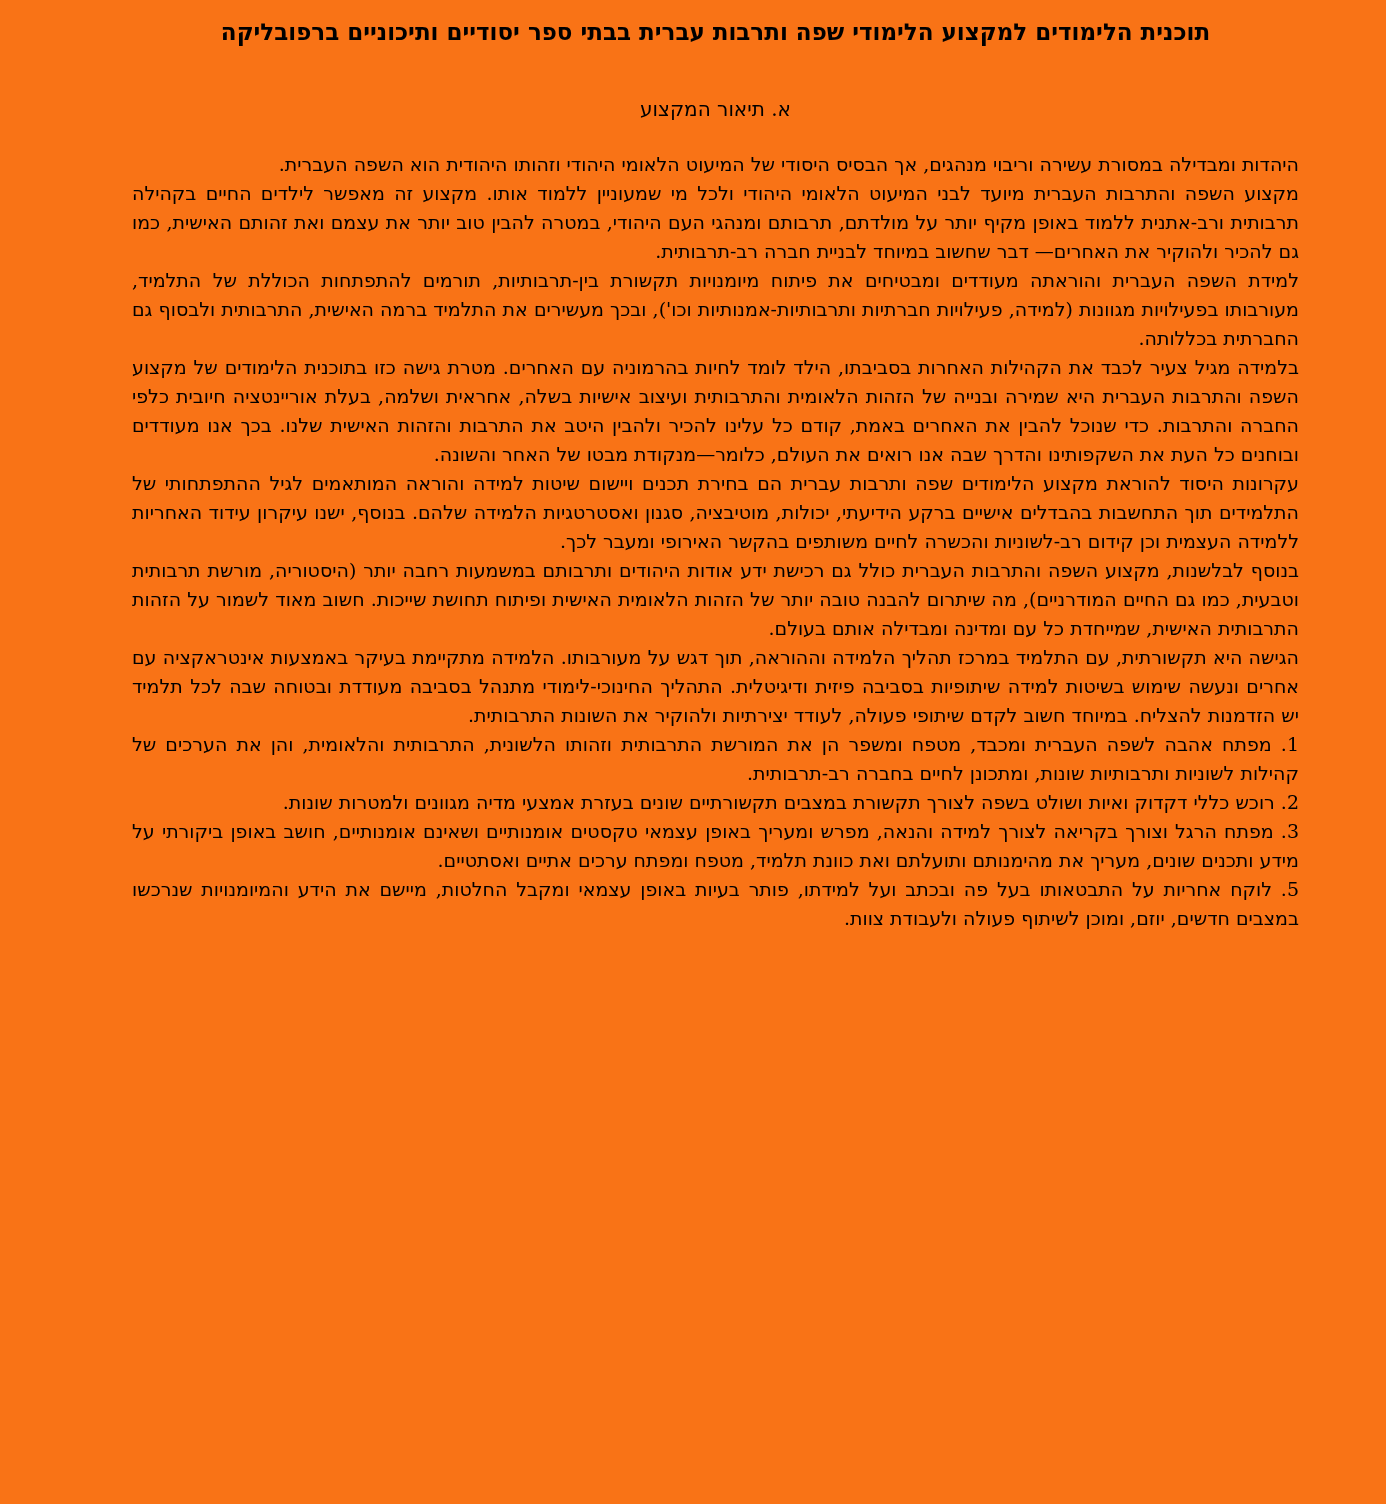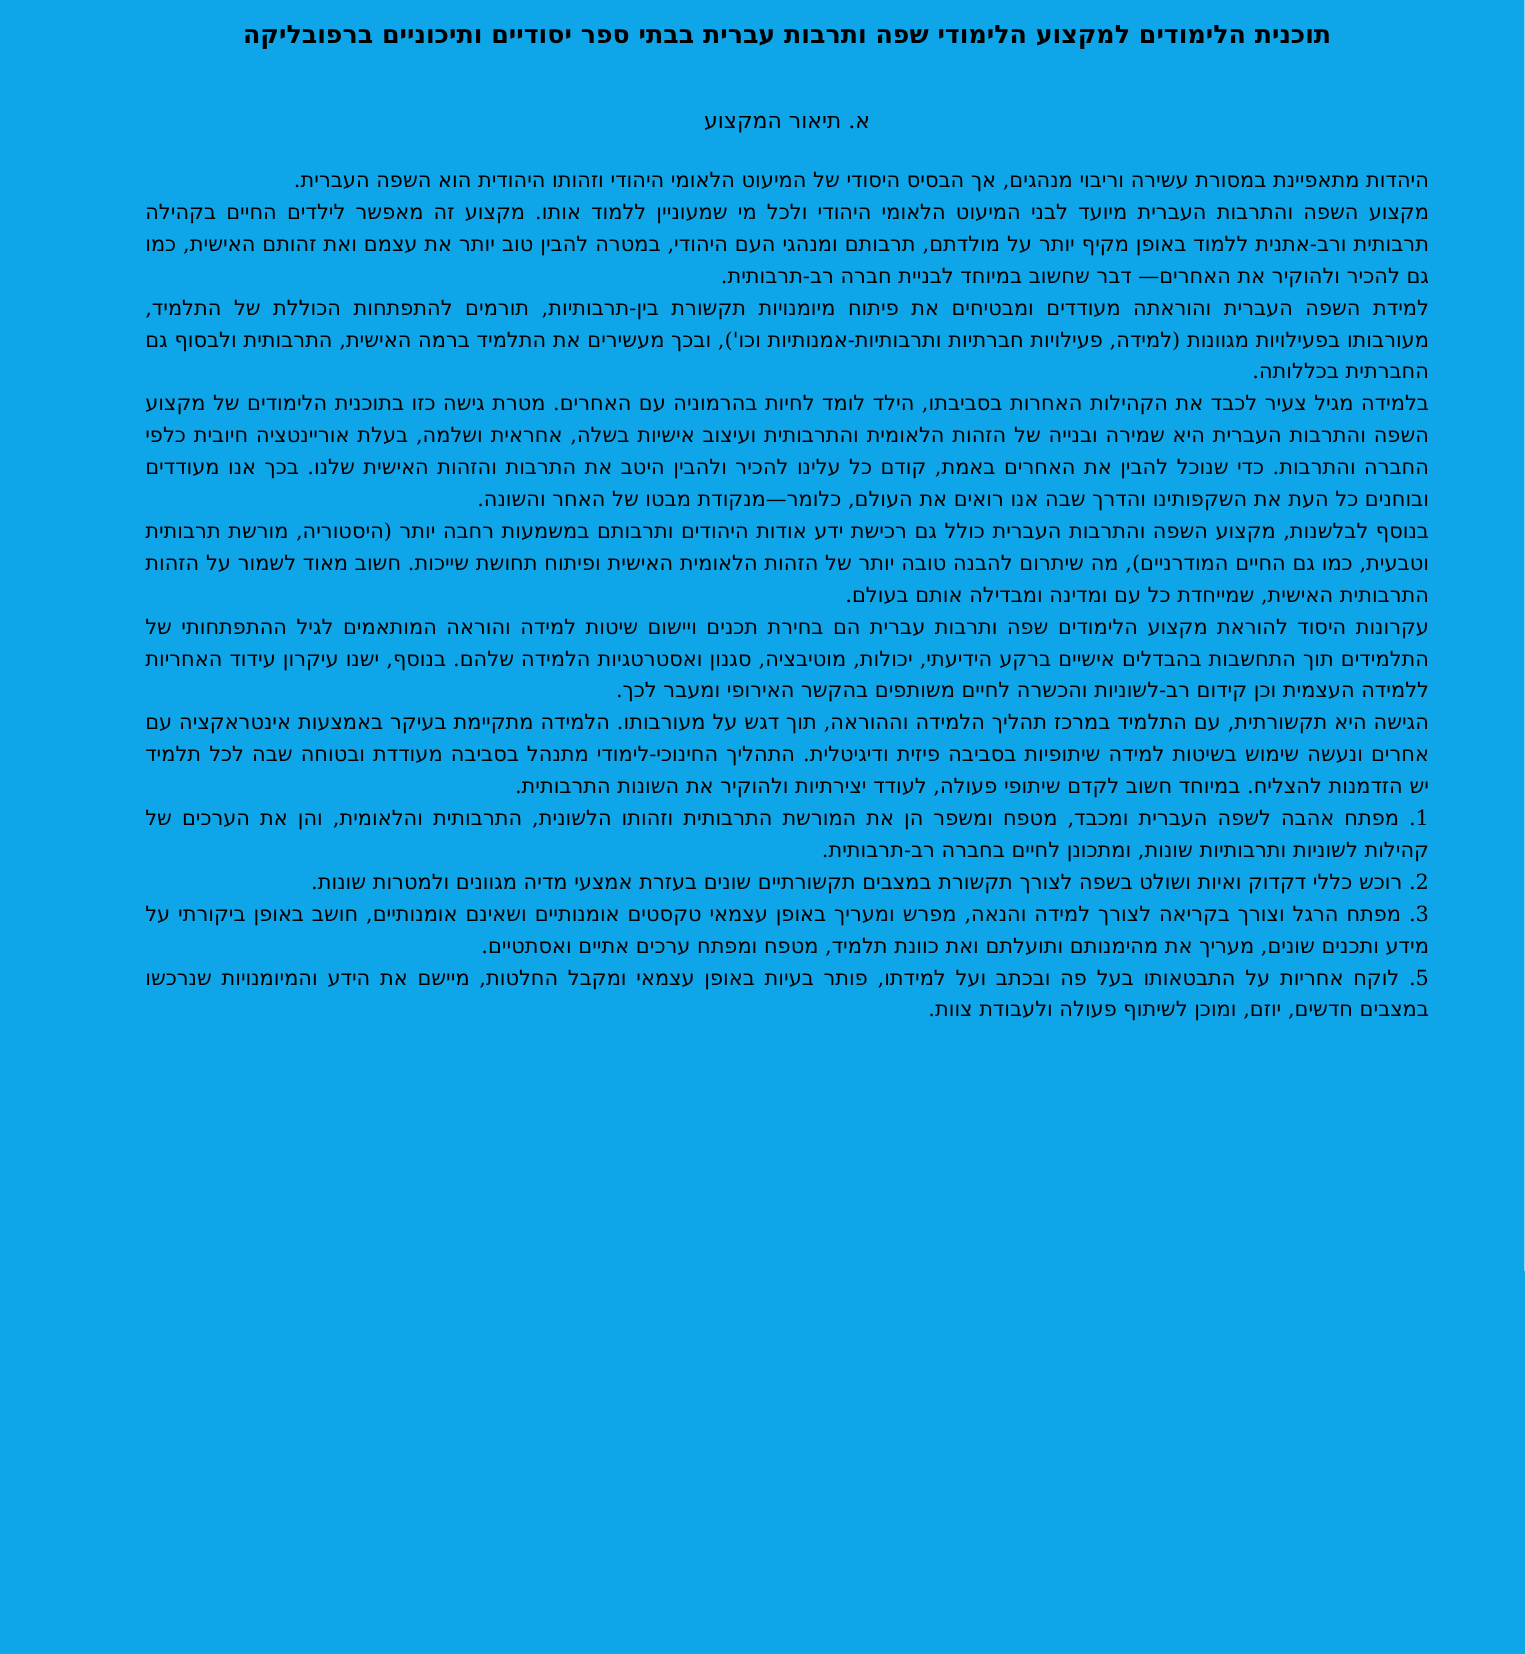--- a/index.html
+++ b/index.html
@@ -4,21 +4,21 @@
 <style>
   html, body {
     margin: 0;
     padding: 0;
     background: #ffffff;
   }
   .page {
     position: relative;
     width: 1386px;
     height: 1504px;
-    background: #0ea5e9;
+    background: #f97316;
     color: #000000;
     font-family: "DejaVu Serif", "DejaVu Sans", "Liberation Serif", serif;
     overflow: hidden;
     box-sizing: border-box;
     padding: 12px 87px 0 132px; 
   }
   .doc-title {
     margin: 0;
     text-align: center;
     font-size: 23px;
@@ -55,26 +55,26 @@
 
 <div class="page" dir="rtl">
 
   <h1 class="doc-title">
     <span class="title-line">תוכנית הלימודים למקצוע הלימודי שפה ותרבות עברית בבתי ספר יסודיים ותיכוניים ברפובליקה</span>
   </h1>
 
   <h2 class="section-heading">א. תיאור המקצוע</h2>
 
   <div class="body-text">
-    <p>היהדות מתאפיינת במסורת עשירה וריבוי מנהגים, אך הבסיס היסודי של המיעוט הלאומי היהודי וזהותו היהודית הוא השפה העברית.</p>
+    <p>היהדות ומבדילה במסורת עשירה וריבוי מנהגים, אך הבסיס היסודי של המיעוט הלאומי היהודי וזהותו היהודית הוא השפה העברית.</p>
     <p>מקצוע השפה והתרבות העברית מיועד לבני המיעוט הלאומי היהודי ולכל מי שמעוניין ללמוד אותו. מקצוע זה מאפשר לילדים החיים בקהילה תרבותית ורב-אתנית ללמוד באופן מקיף יותר על מולדתם, תרבותם ומנהגי העם היהודי, במטרה להבין טוב יותר את עצמם ואת זהותם האישית, כמו גם להכיר ולהוקיר את האחרים— דבר שחשוב במיוחד לבניית חברה רב-תרבותית.</p>
     <p>למידת השפה העברית והוראתה מעודדים ומבטיחים את פיתוח מיומנויות תקשורת בין-תרבותיות, תורמים להתפתחות הכוללת של התלמיד, מעורבותו בפעילויות מגוונות (למידה, פעילויות חברתיות ותרבותיות-אמנותיות וכו'), ובכך מעשירים את התלמיד ברמה האישית, התרבותית ולבסוף גם החברתית בכללותה.</p>
     <p>בלמידה מגיל צעיר לכבד את הקהילות האחרות בסביבתו, הילד לומד לחיות בהרמוניה עם האחרים. מטרת גישה כזו בתוכנית הלימודים של מקצוע השפה והתרבות העברית היא שמירה ובנייה של הזהות הלאומית והתרבותית ועיצוב אישיות בשלה, אחראית ושלמה, בעלת אוריינטציה חיובית כלפי החברה והתרבות. כדי שנוכל להבין את האחרים באמת, קודם כל עלינו להכיר ולהבין היטב את התרבות והזהות האישית שלנו. בכך אנו מעודדים ובוחנים כל העת את השקפותינו והדרך שבה אנו רואים את העולם, כלומר—מנקודת מבטו של האחר והשונה.</p>
+    <p>עקרונות היסוד להוראת מקצוע הלימודים שפה ותרבות עברית הם בחירת תכנים ויישום שיטות למידה והוראה המותאמים לגיל ההתפתחותי של התלמידים תוך התחשבות בהבדלים אישיים ברקע הידיעתי, יכולות, מוטיבציה, סגנון ואסטרטגיות הלמידה שלהם. בנוסף, ישנו עיקרון עידוד האחריות ללמידה העצמית וכן קידום רב-לשוניות והכשרה לחיים משותפים בהקשר האירופי ומעבר לכך.</p>
     <p>בנוסף לבלשנות, מקצוע השפה והתרבות העברית כולל גם רכישת ידע אודות היהודים ותרבותם במשמעות רחבה יותר (היסטוריה, מורשת תרבותית וטבעית, כמו גם החיים המודרניים), מה שיתרום להבנה טובה יותר של הזהות הלאומית האישית ופיתוח תחושת שייכות. חשוב מאוד לשמור על הזהות התרבותית האישית, שמייחדת כל עם ומדינה ומבדילה אותם בעולם.</p>
-    <p>עקרונות היסוד להוראת מקצוע הלימודים שפה ותרבות עברית הם בחירת תכנים ויישום שיטות למידה והוראה המותאמים לגיל ההתפתחותי של התלמידים תוך התחשבות בהבדלים אישיים ברקע הידיעתי, יכולות, מוטיבציה, סגנון ואסטרטגיות הלמידה שלהם. בנוסף, ישנו עיקרון עידוד האחריות ללמידה העצמית וכן קידום רב-לשוניות והכשרה לחיים משותפים בהקשר האירופי ומעבר לכך.</p>
     <p>הגישה היא תקשורתית, עם התלמיד במרכז תהליך הלמידה וההוראה, תוך דגש על מעורבותו. הלמידה מתקיימת בעיקר באמצעות אינטראקציה עם אחרים ונעשה שימוש בשיטות למידה שיתופיות בסביבה פיזית ודיגיטלית. התהליך החינוכי-לימודי מתנהל בסביבה מעודדת ובטוחה שבה לכל תלמיד יש הזדמנות להצליח. במיוחד חשוב לקדם שיתופי פעולה, לעודד יצירתיות ולהוקיר את השונות התרבותית.</p>
 
 
     <p class="list-item">
       <span class="num">1.</span>
       <span>מפתח אהבה לשפה העברית ומכבד, מטפח ומשפר הן את המורשת התרבותית וזהותו הלשונית, התרבותית והלאומית, והן את הערכים של קהילות לשוניות ותרבותיות שונות, ומתכונן לחיים בחברה רב-תרבותית.</span>
     </p>
     <p class="list-item">
       <span class="num">2.</span>
       <span>רוכש כללי דקדוק ואיות ושולט בשפה לצורך תקשורת במצבים תקשורתיים שונים בעזרת אמצעי מדיה מגוונים ולמטרות שונות.</span>

